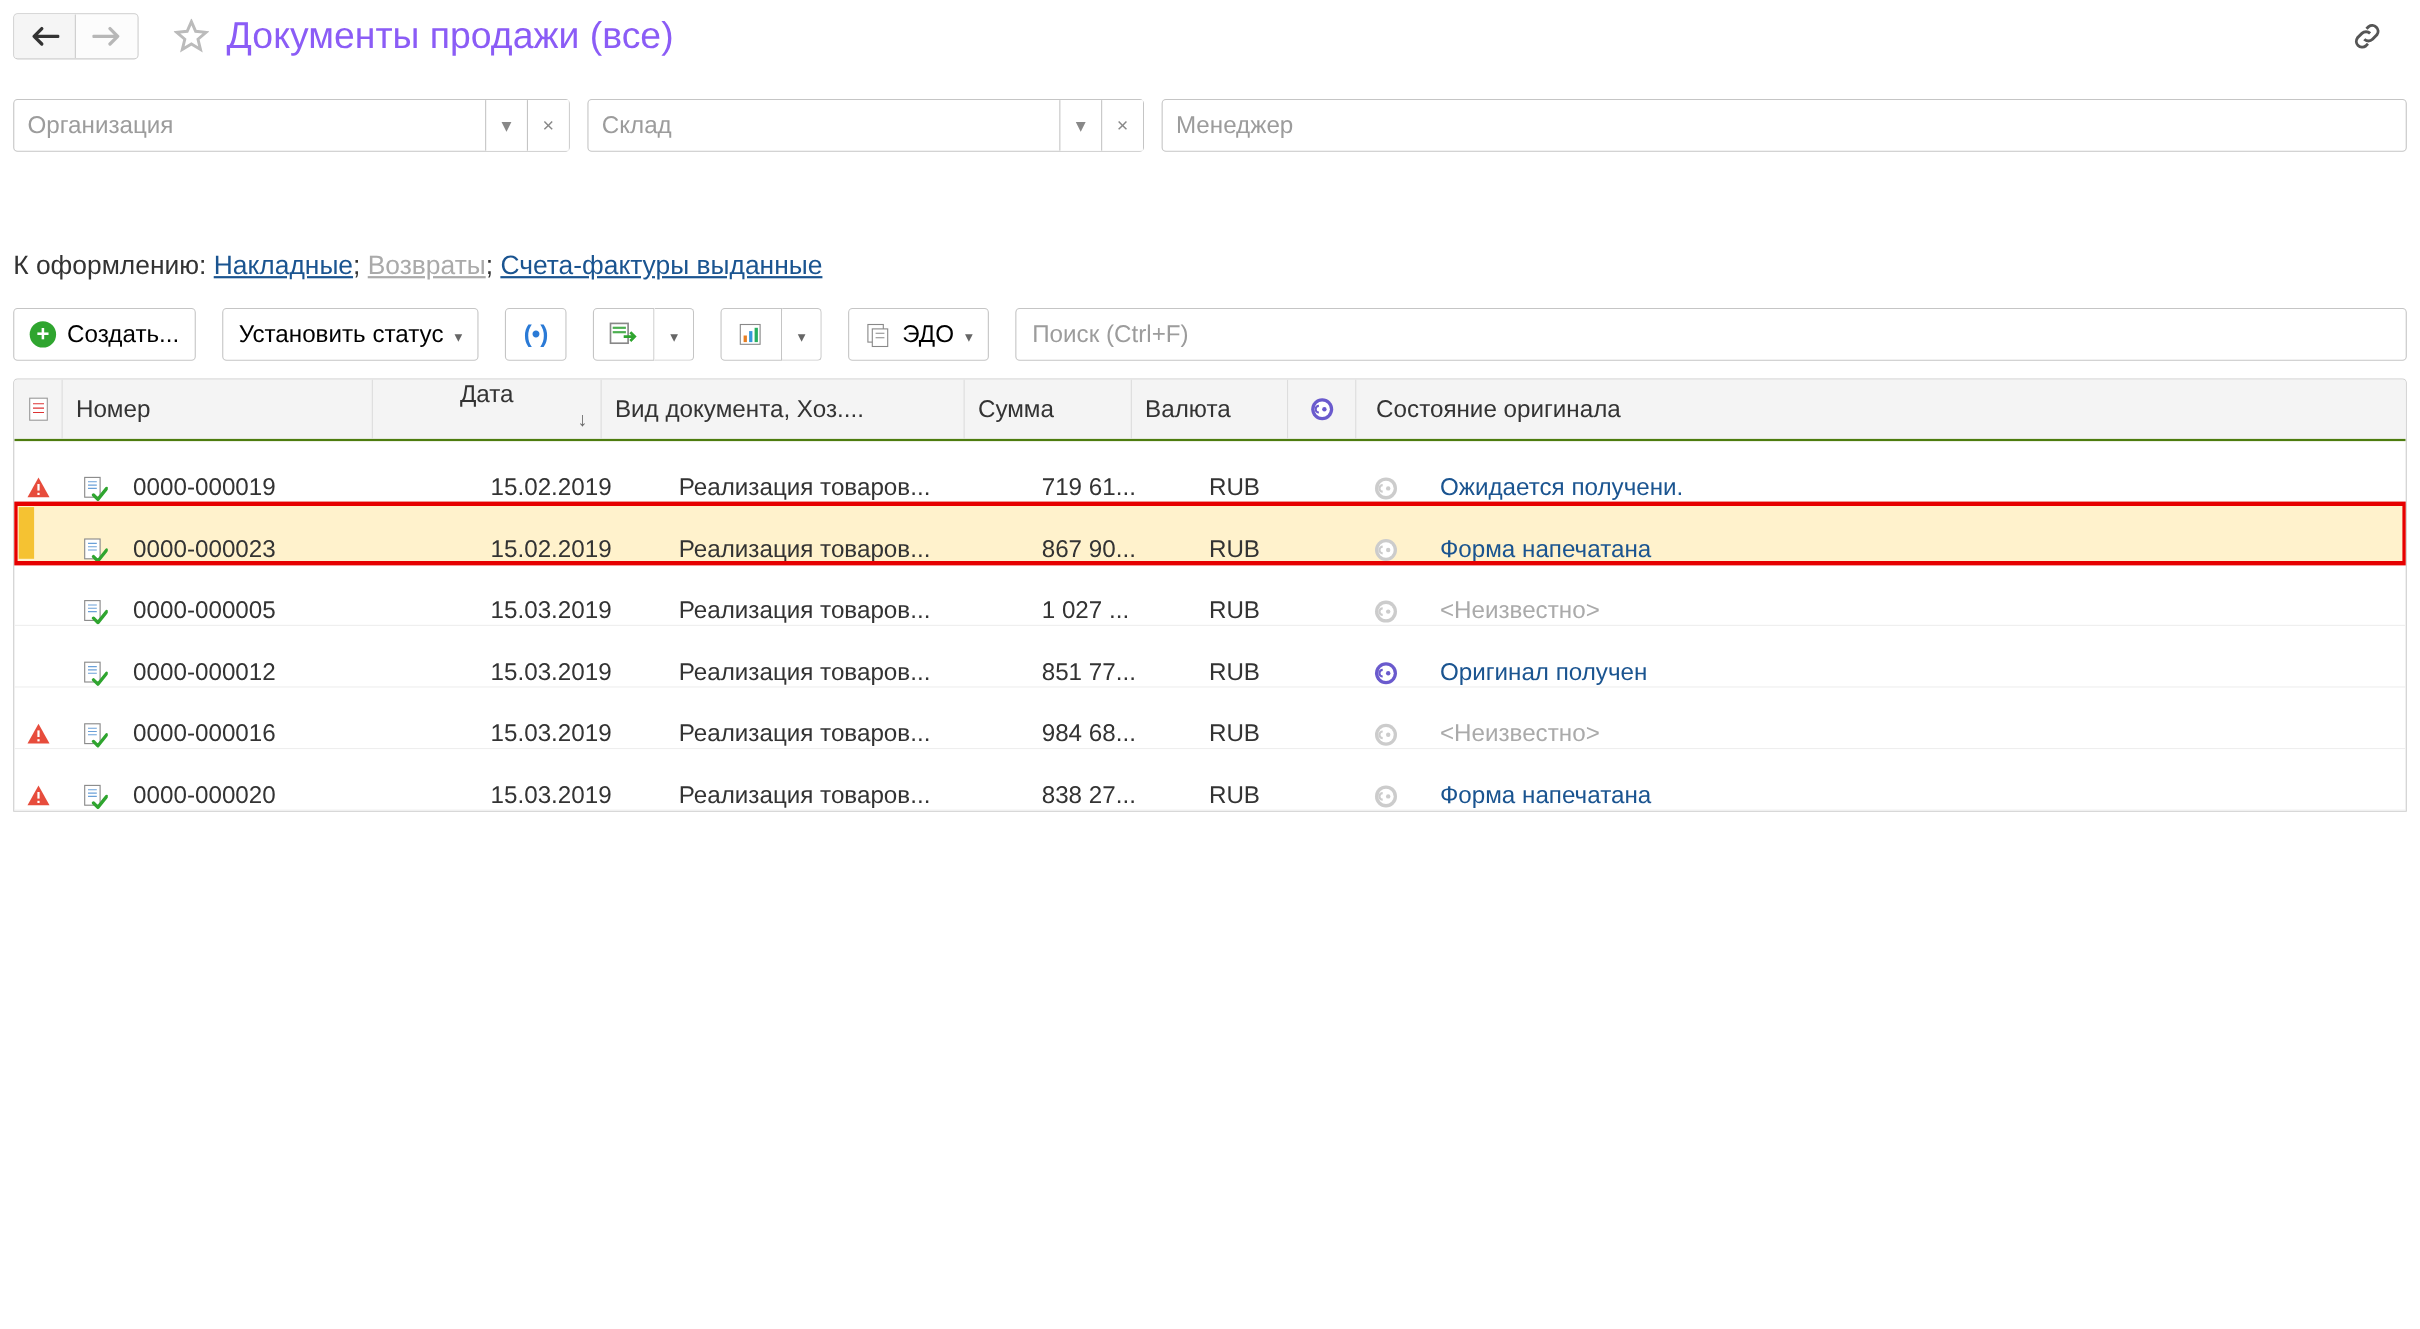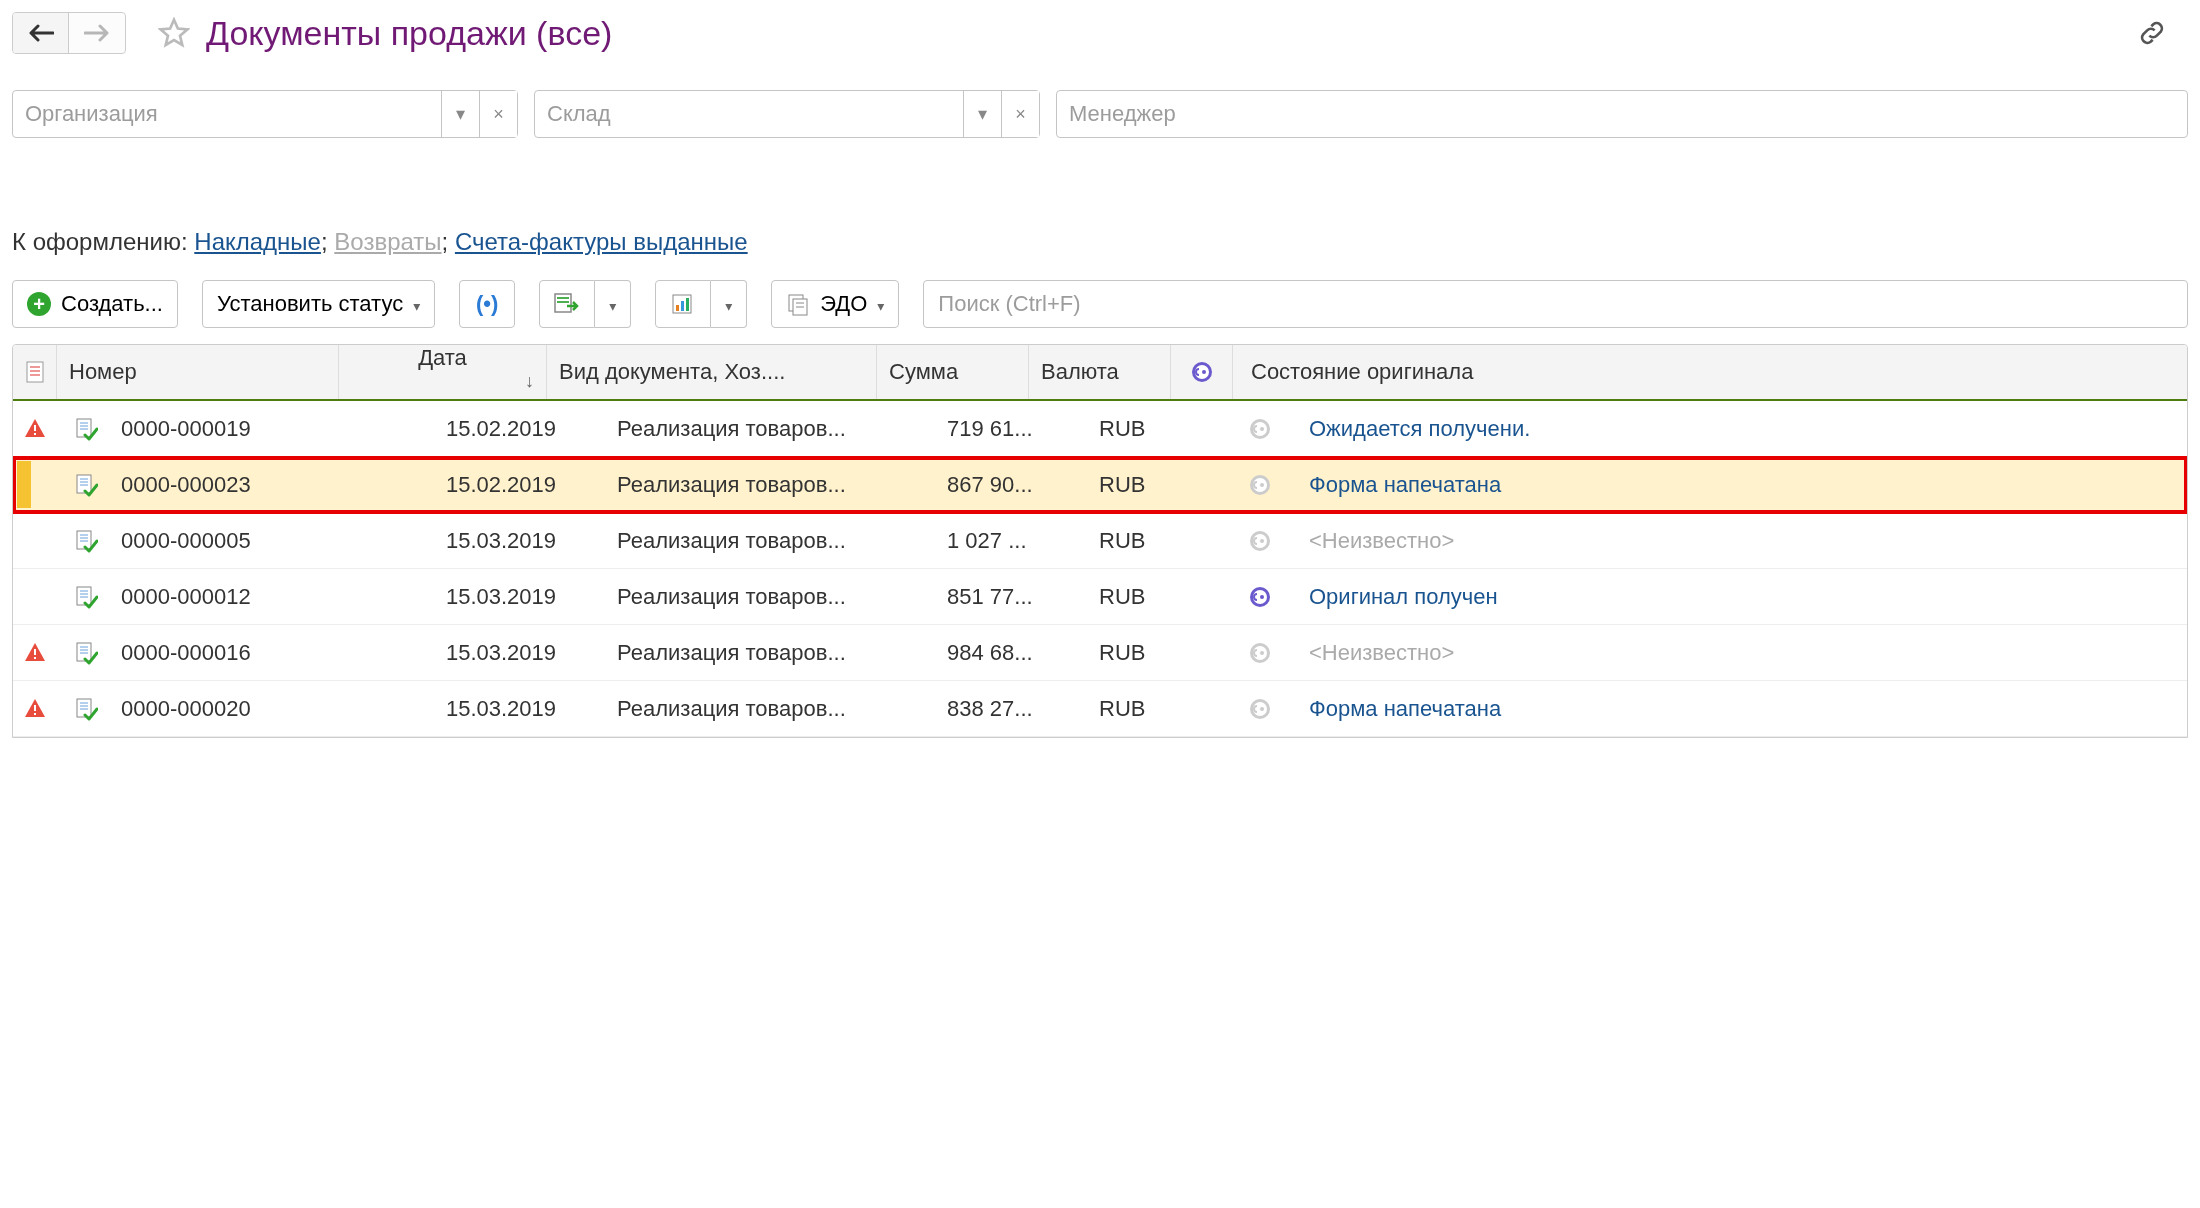--- a/index.html
+++ b/index.html
@@ -42,21 +42,21 @@
   .star-icon {
     margin-left: 24px;
     width: 32px;
     height: 32px;
     stroke: #bbb;
     fill: none;
     stroke-width: 2;
   }
   .page-title {
     font-size: 34px;
-    color: #701a75;
+    color: #8b5cf6;
     margin-left: 8px;
     font-weight: normal;
   }
   .link-icon {
     margin-left: auto;
     width: 32px;
     height: 32px;
     margin-right: 20px;
     stroke: #555;
     fill:none;
@@ -189,21 +189,21 @@
   .col-sum { width: 152px; }
   .col-cur { width: 142px; }
   .col-flag { width: 62px; justify-content:center; padding:0; }
   .col-state { flex: 1; padding-left:18px; }
   
   .sort-arrow { margin-left: auto; color: #666; font-size: 18px; }
   
   .tbody .tr {
     display: flex;
     height: 56px;
-    align-items: center;
+    align-items: flex-end;
     border-bottom: 1px solid #eee;
     position: relative;
   }
   .td {
     padding: 0 12px;
     font-size: 22px;
     white-space: nowrap;
     overflow: hidden;
     text-overflow: ellipsis;
     display:flex;

